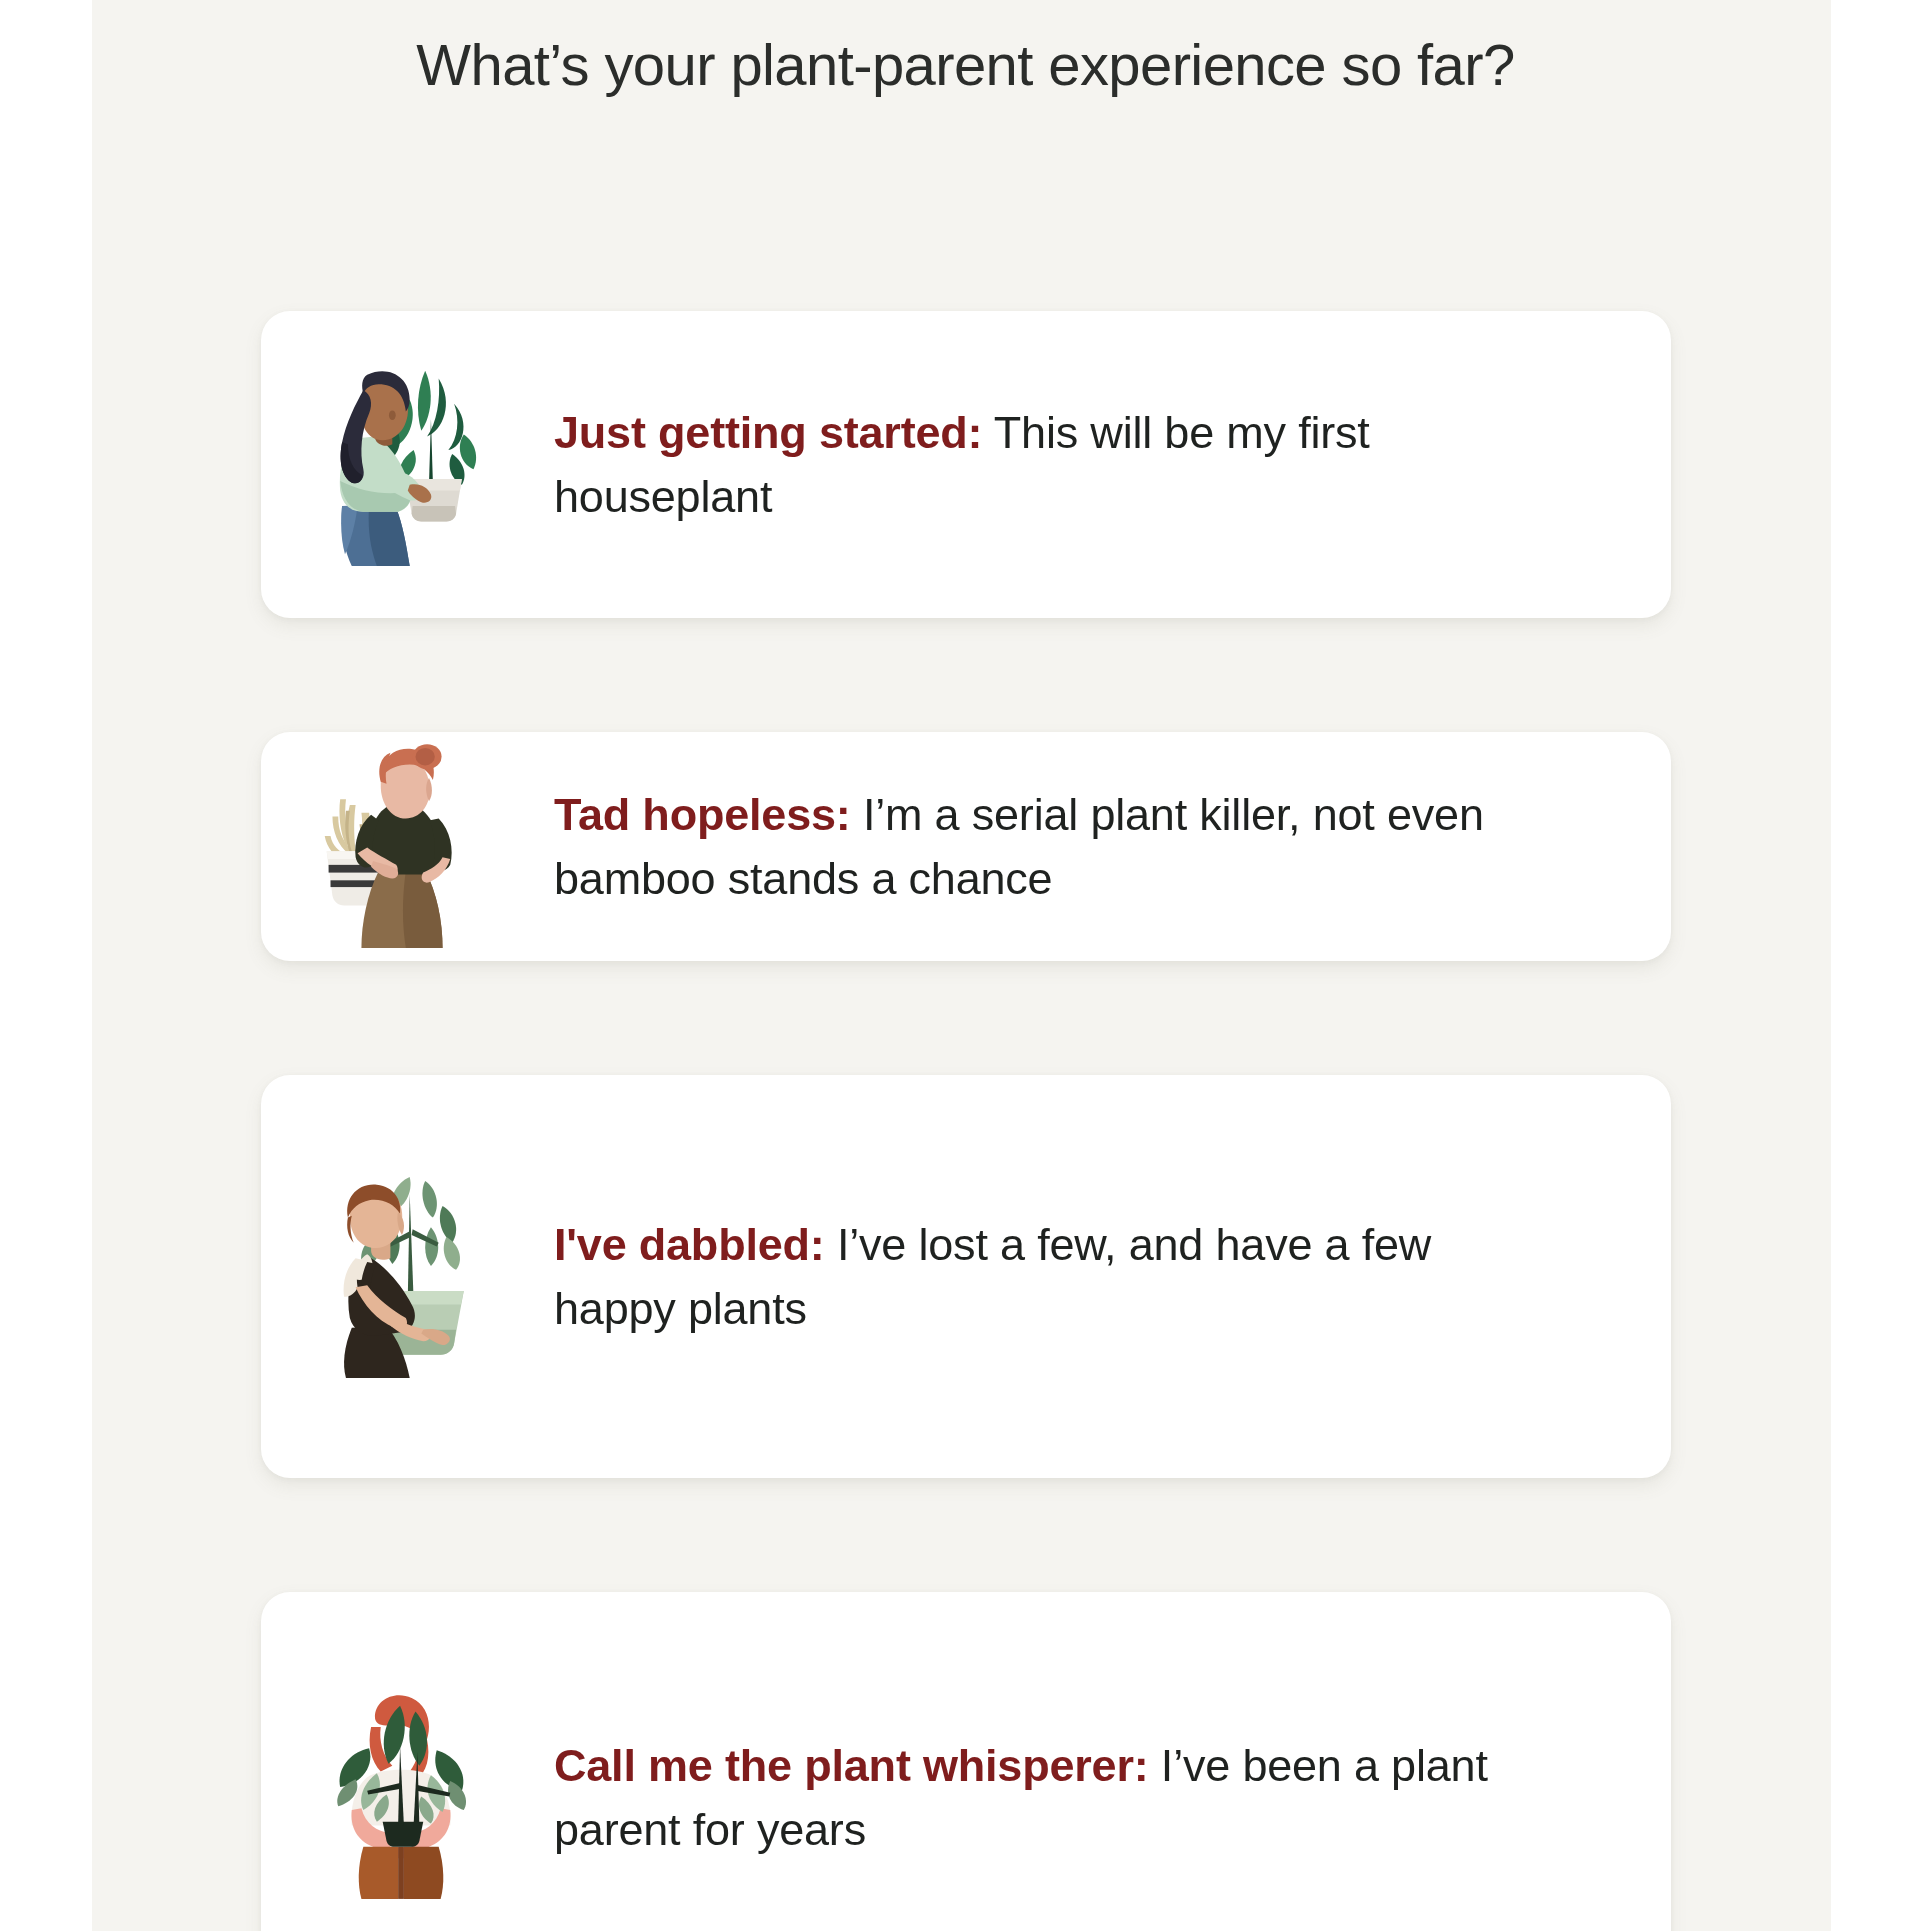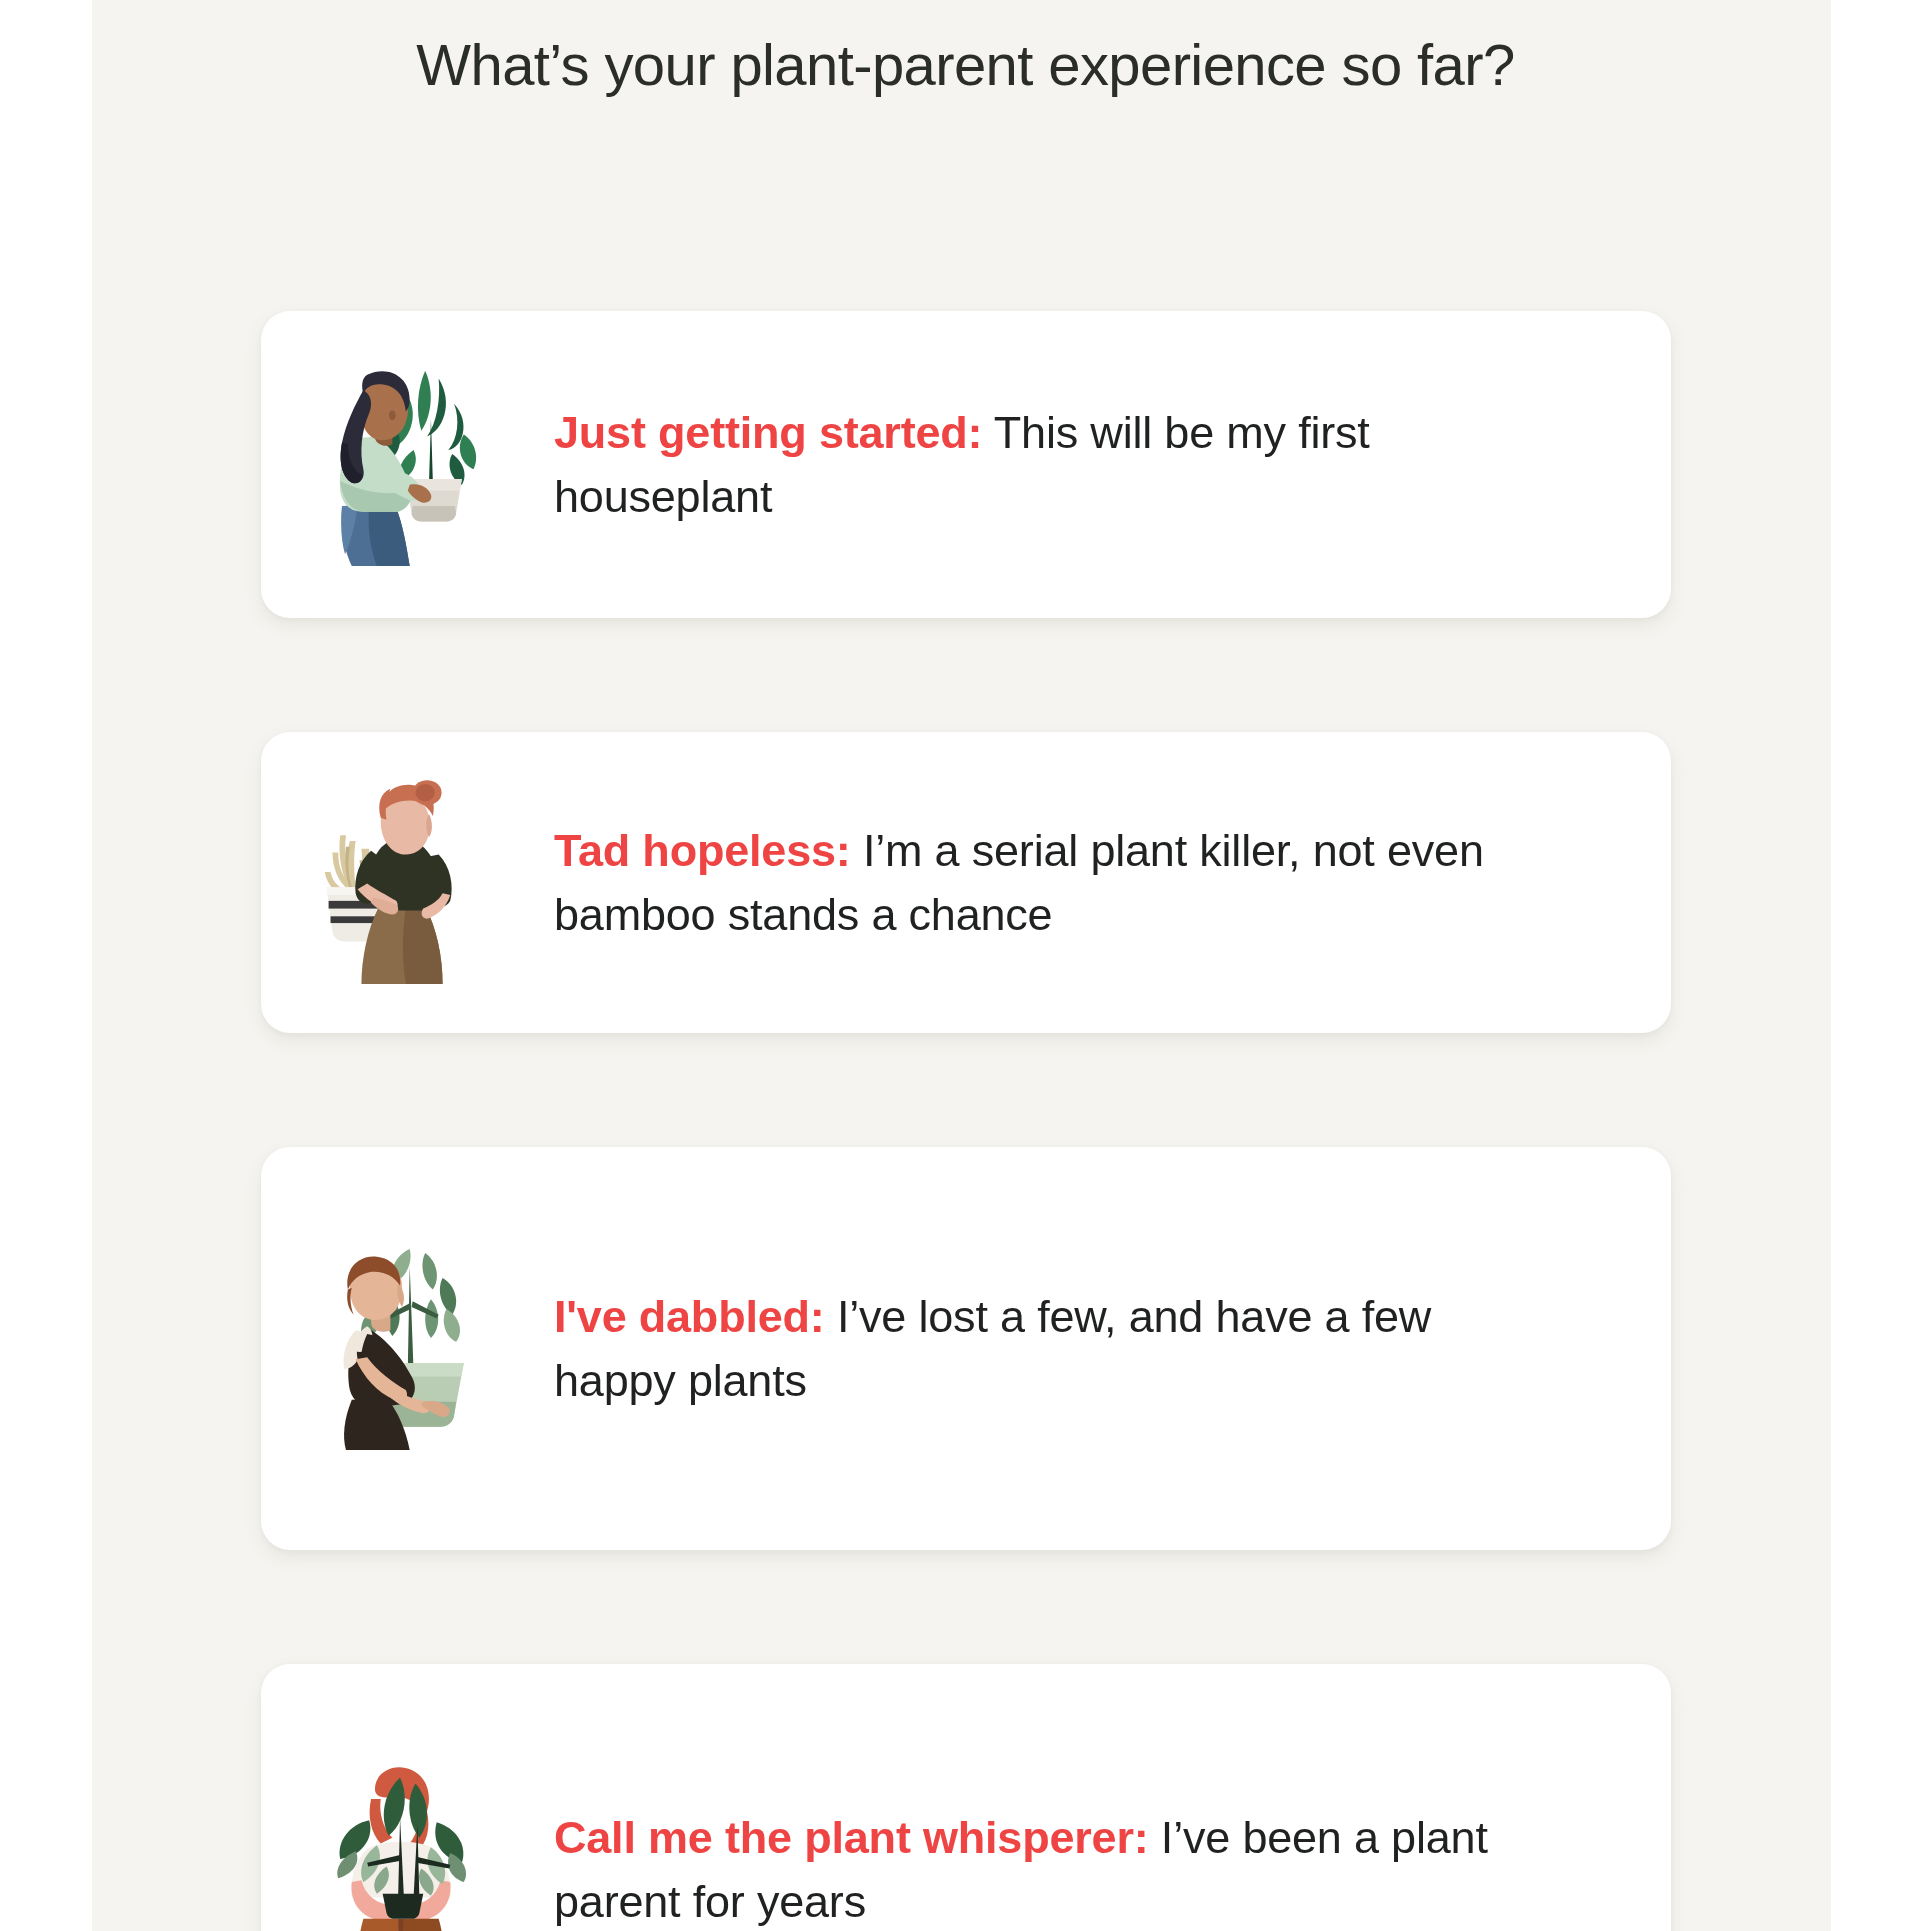--- a/index.html
+++ b/index.html
@@ -71,21 +71,21 @@
     box-shadow: 0 7.7px 17.4px rgba(120, 115, 100, 0.10),
                 0 1.9px 4.8px rgba(120, 115, 100, 0.06);
     display: flex;
     align-items: center;
     padding: 0 0 0 56px;
     margin-bottom: 114px;
   }
   .option-card:last-child { margin-bottom: 0; }
 
   .card-1 { height: 307px; }
-  .card-2 { height: 301px; }
+  .card-2 { height: 229px; }
   .card-3 { height: 403px; }
   .card-4 { height: 412px; }
 
   .option-illus {
     flex: 0 0 auto;
     width: 169px;
     height: 208px;
     display: flex;
     align-items: center;
     justify-content: center;
@@ -96,21 +96,21 @@
     flex: 1 1 auto;
     padding-left: 68px;
     padding-right: 116px;
     font-size: 45px;
     line-height: 1.42;
     color: #1f2220;
     letter-spacing: -0.2px;
   }
   .option-prefix {
     font-weight: 700;
-    color: #ef4444;
+    color: #7f1d1d;
   }
   .option-body { font-weight: 400; }
 </style>
 </head>
 <body>
 
 <div id="screen">
   <div id="panel"></div>
 
   <div id="header">

